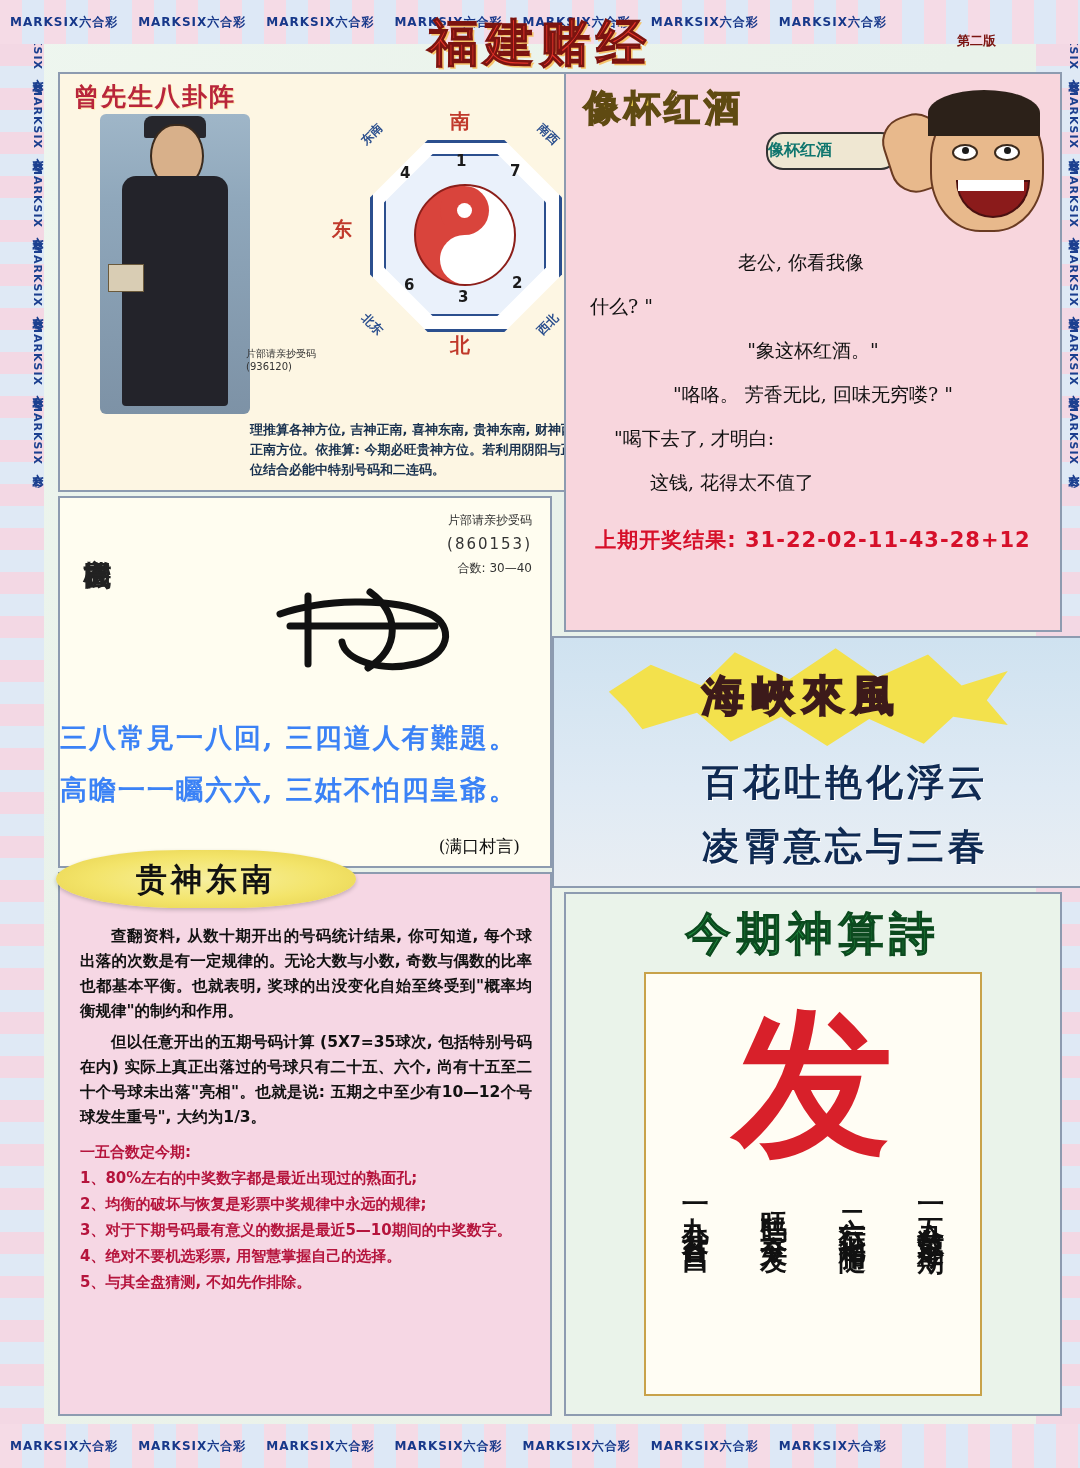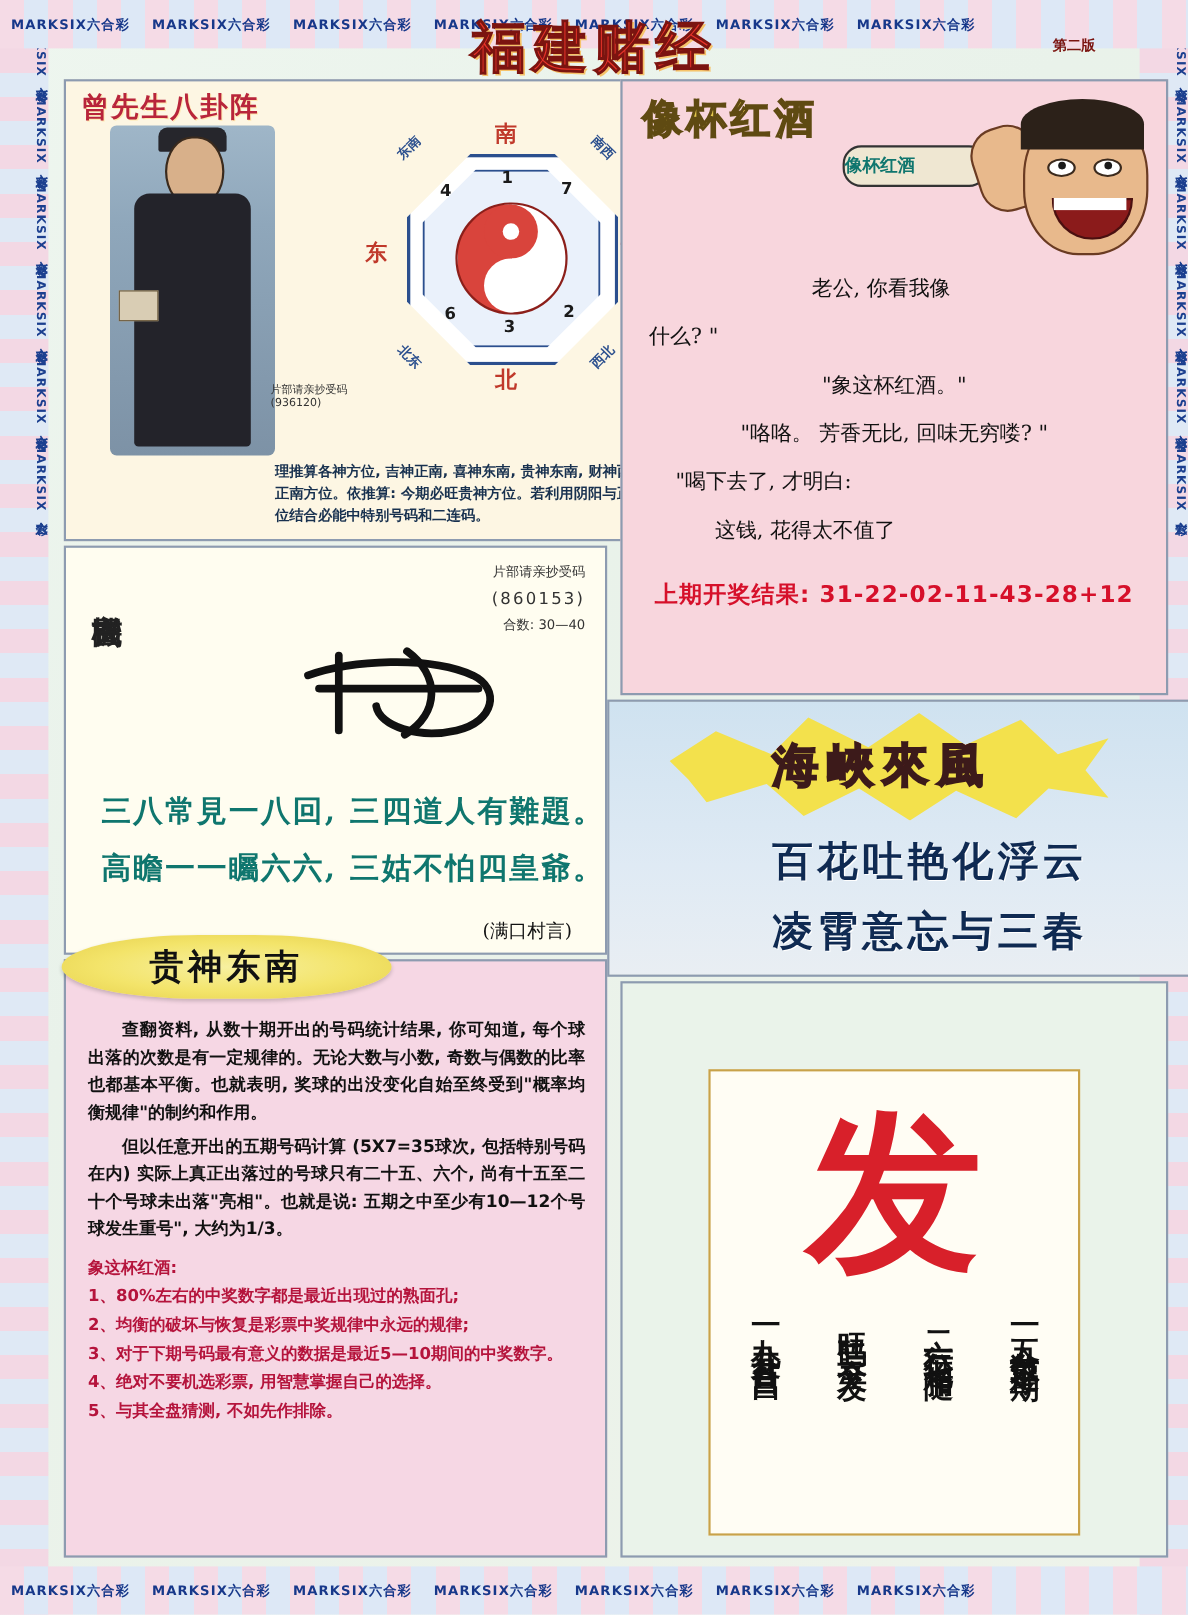--- a/index.html
+++ b/index.html
@@ -140,22 +140,22 @@
   .xj-title{
     position:absolute;left:16px;top:14px;
     font-family:"DejaVu Serif",serif;font-size:28px;font-weight:bold;color:#222;
     line-height:42px;letter-spacing:2px;
   }
   .xj-meta{position:absolute;right:18px;top:10px;text-align:right;font-size:12px;color:#333;line-height:24px;}
   .xj-meta .big{font-size:15px;letter-spacing:2px;}
   .glyphbox{position:absolute;left:190px;top:58px;width:230px;height:130px;}
   .glyphbox svg{width:100%;height:100%;}
   .xj-poem{
-    position:absolute;left:0;right:0;top:214px;text-align:right;
-    font-family:"DejaVu Serif",serif;font-size:27px;font-weight:bold;color:#0f766e;
+    position:absolute;left:0;right:0;top:214px;text-align:left;
+    font-family:"DejaVu Serif",serif;font-size:27px;font-weight:bold;color:#3b82f6;
     line-height:52px;letter-spacing:2px;
   }
   .xj-sign{position:absolute;right:30px;bottom:8px;font-size:17px;color:#111;font-family:"DejaVu Serif",serif;}
 
   
   #dianma{left:14px;top:828px;width:494px;height:544px;background:#f6d7e4;border:2px solid #8d9bb0;}
   .dm-banner{
     position:absolute;left:-4px;top:-24px;width:300px;height:58px;
     background:radial-gradient(ellipse at center,#f7f0a0 0%,#f3e46a 55%,#e6d04b 100%);
     border-radius:50%/60%;
@@ -394,21 +394,21 @@
 
     <div class="panel" id="dianma">
       <div class="dm-banner">
         <span>贵神东南</span>
       </div>
       <div class="dm-body">
         <p>查翻资料, 从数十期开出的号码统计结果, 你可知道, 每个球出落的次数是有一定规律的。无论大数与小数, 奇数与偶数的比率也都基本平衡。也就表明, 奖球的出没变化自始至终受到"概率均衡规律"的制约和作用。</p>
         <p>但以任意开出的五期号码计算 (5X7=35球次, 包括特别号码在内) 实际上真正出落过的号球只有二十五、六个, 尚有十五至二十个号球未出落"亮相"。也就是说: 五期之中至少有10—12个号球发生重号", 大约为1/3。</p>
       </div>
       <div class="dm-rules">
-        <div class="h">象这杯红酒:</div>
+        <div class="h">一五合数定今期:</div>
         <ol>
           <li>1、80%左右的中奖数字都是最近出现过的熟面孔;</li>
           <li>2、均衡的破坏与恢复是彩票中奖规律中永远的规律;</li>
           <li>3、对于下期号码最有意义的数据是最近5—10期间的中奖数字。</li>
           <li>4、绝对不要机选彩票, 用智慧掌握自己的选择。</li>
           <li>5、与其全盘猜测, 不如先作排除。</li>
         </ol>
       </div>
     </div>
 
@@ -444,20 +444,21 @@
       <div class="hx-star">
         <div class="t">海峽來風</div>
       </div>
       <div class="hx-poem">
         <div>百花吐艳化浮云</div>
         <div>凌霄意忘与三春</div>
       </div>
     </div>
 
     <div class="panel" id="shensuan">
+      <div class="ss-title">今期神算詩</div>
       <div class="ss-card">
         <div class="ss-big">发</div>
         <div class="ss-cols">
           <div class="ss-col">一五合数定今期</div>
           <div class="ss-col">二六行运七相随</div>
           <div class="ss-col">旺码二三今又发</div>
           <div class="ss-col">一九分开各自昌</div>
         </div>
       </div>
     </div>

